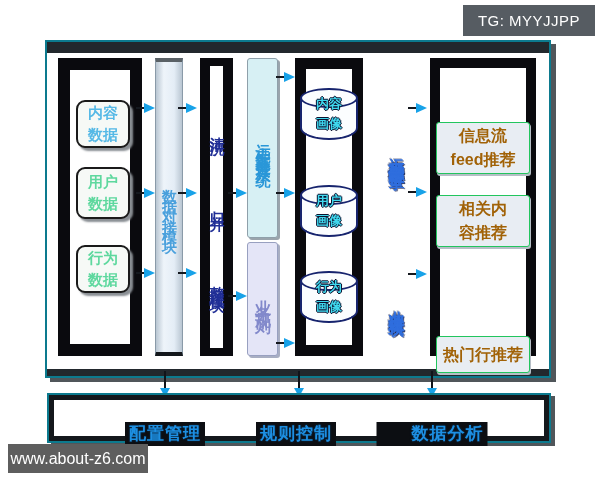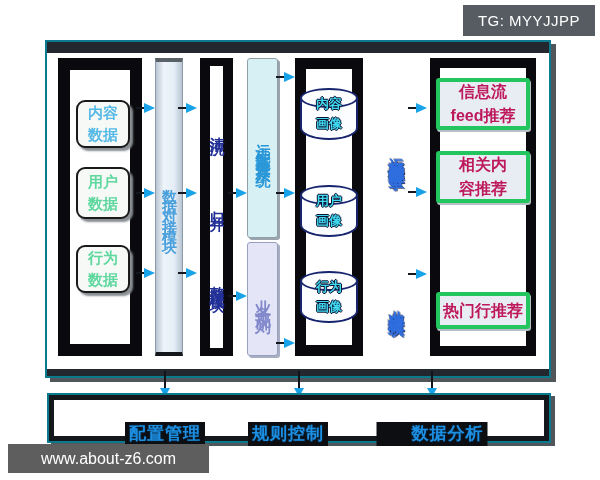--- a/index.html
+++ b/index.html
@@ -2,21 +2,21 @@
 <html><head>
 <meta charset="utf-8">
 <style>
   html,body{margin:0;padding:0;background:#fff;}
   .canvas{position:relative;width:600px;height:480px;background:#fff;overflow:hidden;
           font-family:"Liberation Sans","DejaVu Sans",sans-serif;}
 
   
   .tg-badge{position:absolute;left:463px;top:5px;width:132px;height:31px;line-height:31px;
             background:#565c62;color:#fff;font-size:15px;text-align:center;letter-spacing:.5px;}
-  .site-mark{position:absolute;left:8px;top:444px;width:201px;height:29px;line-height:29px;
+  .site-mark{position:absolute;left:8px;top:444px;width:140px;height:29px;line-height:29px;
              background:#5e5e5e;color:#fff;font-size:16px;text-align:center;}
 
   
   .main-frame{position:absolute;left:45px;top:40px;width:502px;height:334px;background:#fff;
               border:2px solid #0c7a8e;box-shadow:5px 4px 0 #50565a;}
   .main-frame::before{content:"";position:absolute;left:0;right:0;top:0;height:11px;background:#22282d;}
   .main-frame::after{content:"";position:absolute;left:0;right:0;bottom:0;height:7px;background:#22282d;}
   .bottom-bar{position:absolute;left:47px;top:393px;width:500px;height:46px;background:#fff;
               border:2px solid #0c7a8e;box-shadow:inset 0 0 0 5px #14181c,4px 3px 0 #50565a;}
   .ctrl-label{position:absolute;top:406px;height:22px;line-height:22px;transform:translateX(-50%);
@@ -71,23 +71,23 @@
            border:2px solid #17246e;border-radius:50%;box-sizing:border-box;z-index:2;}
   .cyl-body{position:absolute;top:10px;left:0;right:0;bottom:0;background:#fbfdff;
             border:2px solid #17246e;border-top:none;box-sizing:border-box;z-index:1;
             border-radius:0 0 29px 29px / 0 0 12px 12px;}
   .cyl-label{position:absolute;inset:0;z-index:3;display:flex;align-items:center;justify-content:center;
              text-align:center;font-size:13px;line-height:1.55;color:#3fd8ee;white-space:pre-line;font-weight:bold;
              text-shadow:-1px 0 #0c1230,1px 0 #0c1230,0 -1px #0c1230,0 1px #0c1230;}
 
   
   .out-box{position:absolute;left:436px;width:94px;box-sizing:border-box;background:#e8edf3;
-           border:4px solid #22c55e;border-radius:3px;box-shadow:1px 2px 0 #b6bec6;
+           border:1px solid #22c55e;border-radius:3px;box-shadow:1px 2px 0 #b6bec6;
            display:flex;align-items:center;justify-content:center;text-align:center;
-           color:#be185d;font-size:16px;line-height:1.5;white-space:pre-line;font-weight:bold;}
+           color:#a16207;font-size:16px;line-height:1.5;white-space:pre-line;font-weight:bold;margin-top:44px;}
 
   
   .arr{position:absolute;width:20px;height:10px;}
   .arr .dash{position:absolute;left:0;top:4px;width:9px;height:2px;background:#14181e;}
   .arr .head{position:absolute;left:8px;top:0;width:0;height:0;
              border-left:11px solid #18a2e8;border-top:5px solid transparent;border-bottom:5px solid transparent;}
   .varr{position:absolute;width:10px;height:27px;}
   .varr .vdash{position:absolute;left:4px;top:0;width:2px;height:17px;background:#10141a;}
   .varr .vhead{position:absolute;left:0;top:17px;width:0;height:0;
                border-top:9px solid #18a2e8;border-left:5px solid transparent;border-right:5px solid transparent;}
@@ -226,18 +226,18 @@
       <span class="vdash"></span>
       <span class="vhead"></span>
     </div>
   <div class="varr" style="left:427px;top:371px;">
       <span class="vdash"></span>
       <span class="vhead"></span>
     </div>
 
   <div class="bottom-bar"></div>
   <div class="ctrl-label" style="left:165px;">配置管理</div>
-  <div class="ctrl-label" style="left:288px;">规则控制</div>
+  <div class="ctrl-label" style="left:296px;">规则控制</div>
   <div class="ctrl-label" style="left:432px;padding-left:35px;">数据分析</div>
 
   <div class="site-mark">www.about-z6.com</div>
 
 </div>
 
 </body></html>

